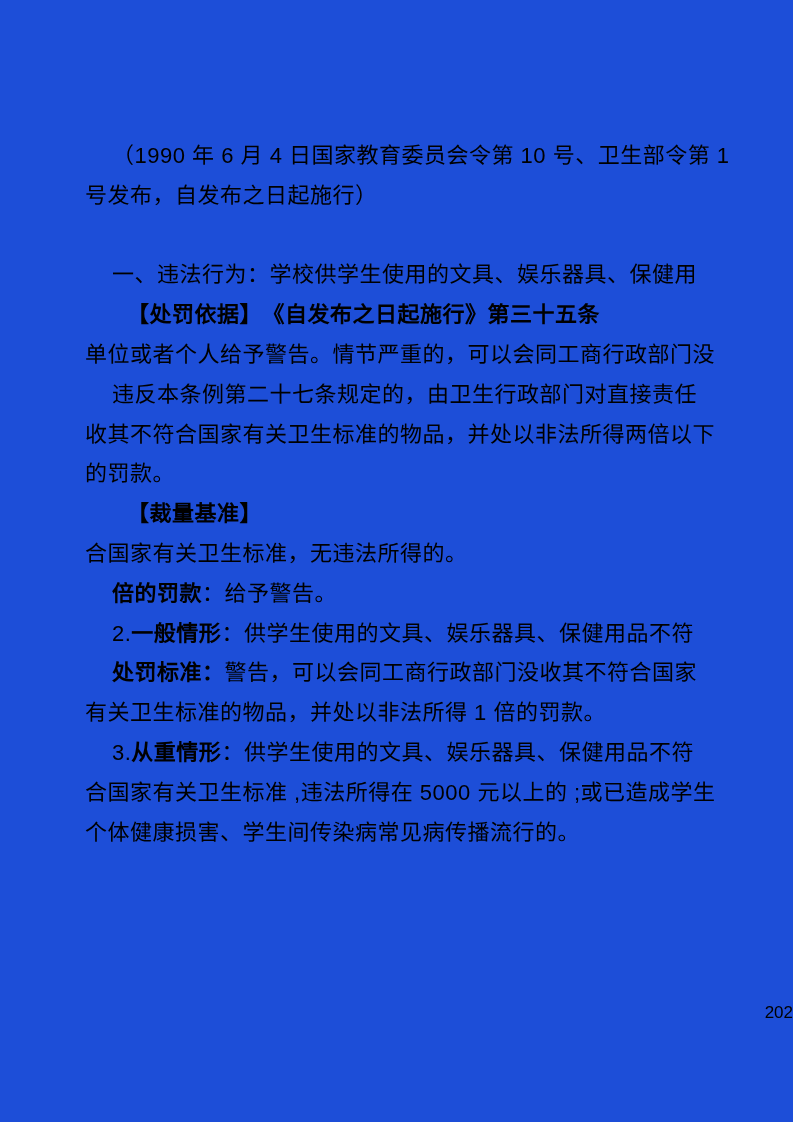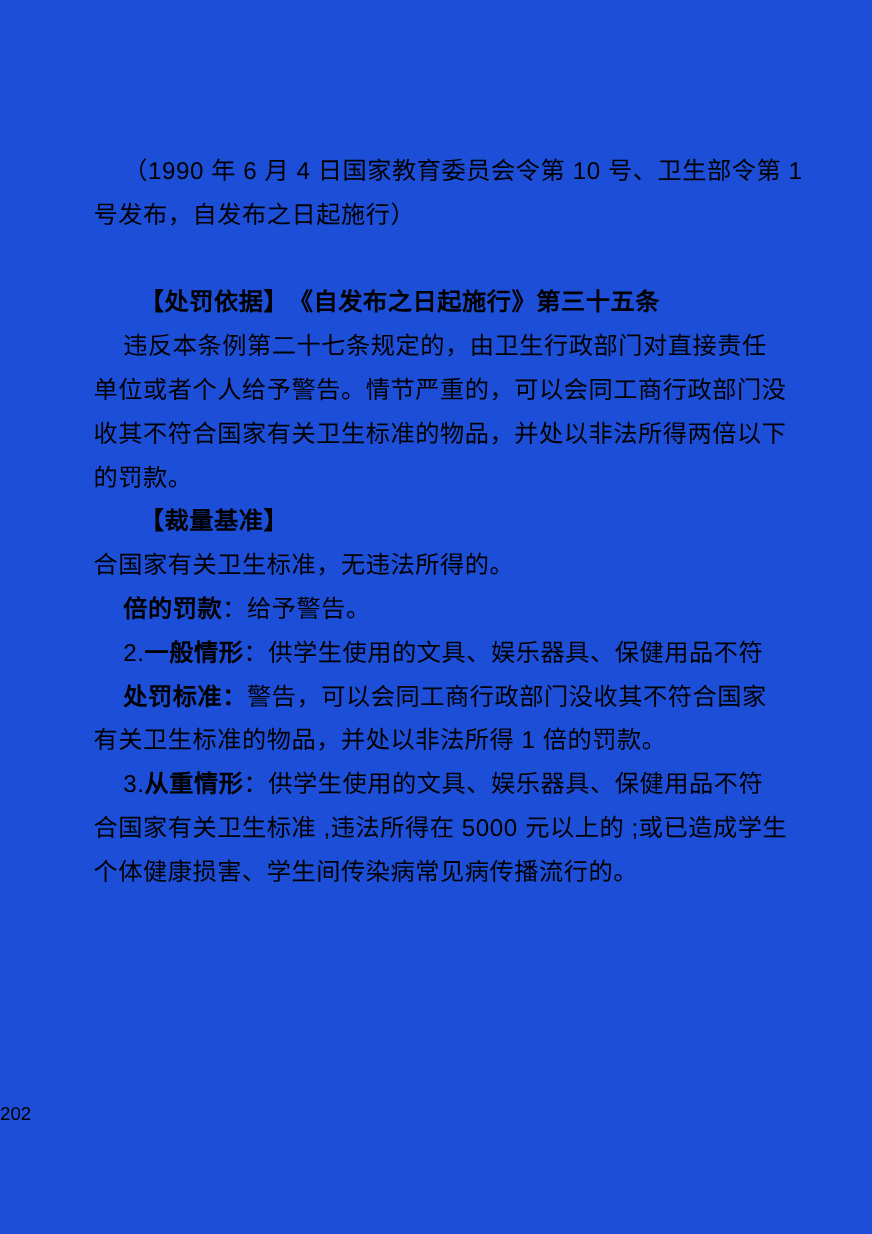--- a/index.html
+++ b/index.html
@@ -35,43 +35,44 @@
   
   .para-penalty-basis .line.indent,
   .para-benchmark-heading .line.indent { text-indent: 42px; }
   .run { font-weight: normal; }
   .run.bold { font-weight: bold; }
   .footer {
     position: absolute;
     left: 0;
     top: 1003px;
     width: 100%;
-    text-align: left;
+    text-align: right;
     font-size: 17px;
     letter-spacing: 0px;
     color: #000000;
   }
 </style>
 </head>
 <body>
 
 <div class="page">
   <div class="doc-body" id="doc-body">
       <div class="para para-issuance">
         <div class="line indent fill"><span class="run">（1990 年 6 月 4 日国家教育委员会令第 10 号、卫生部令第 1</span></div>
         <div class="line"><span class="run">号发布，自发布之日起施行）</span></div>
       </div>
       <div class="para para-violation">
+        <div class="line indent fill"><span class="run">一、违法行为：学校供学生使用的文具、娱乐器具、保健用</span></div>
       </div>
       <div class="para para-penalty-basis">
         <div class="line indent"><span class="run bold">【处罚依据】</span><span class="run bold">　</span><span class="run bold">《自发布之日起施行》第三十五条</span></div>
       </div>
       <div class="para para-provision">
+        <div class="line fill"><span class="run">单位或者个人给予警告。情节严重的，可以会同工商行政部门没</span></div>
         <div class="line indent fill"><span class="run">违反本条例第二十七条规定的，由卫生行政部门对直接责任</span></div>
-        <div class="line fill"><span class="run">单位或者个人给予警告。情节严重的，可以会同工商行政部门没</span></div>
         <div class="line fill"><span class="run">收其不符合国家有关卫生标准的物品，并处以非法所得两倍以下</span></div>
         <div class="line"><span class="run">的罚款。</span></div>
       </div>
       <div class="para para-benchmark-heading">
         <div class="line indent"><span class="run bold">【裁量基准】</span></div>
       </div>
       <div class="para para-benchmark-item-1">
         <div class="line"><span class="run">合国家有关卫生标准，无违法所得的。</span></div>
       </div>
       <div class="para para-penalty-standard-1">

